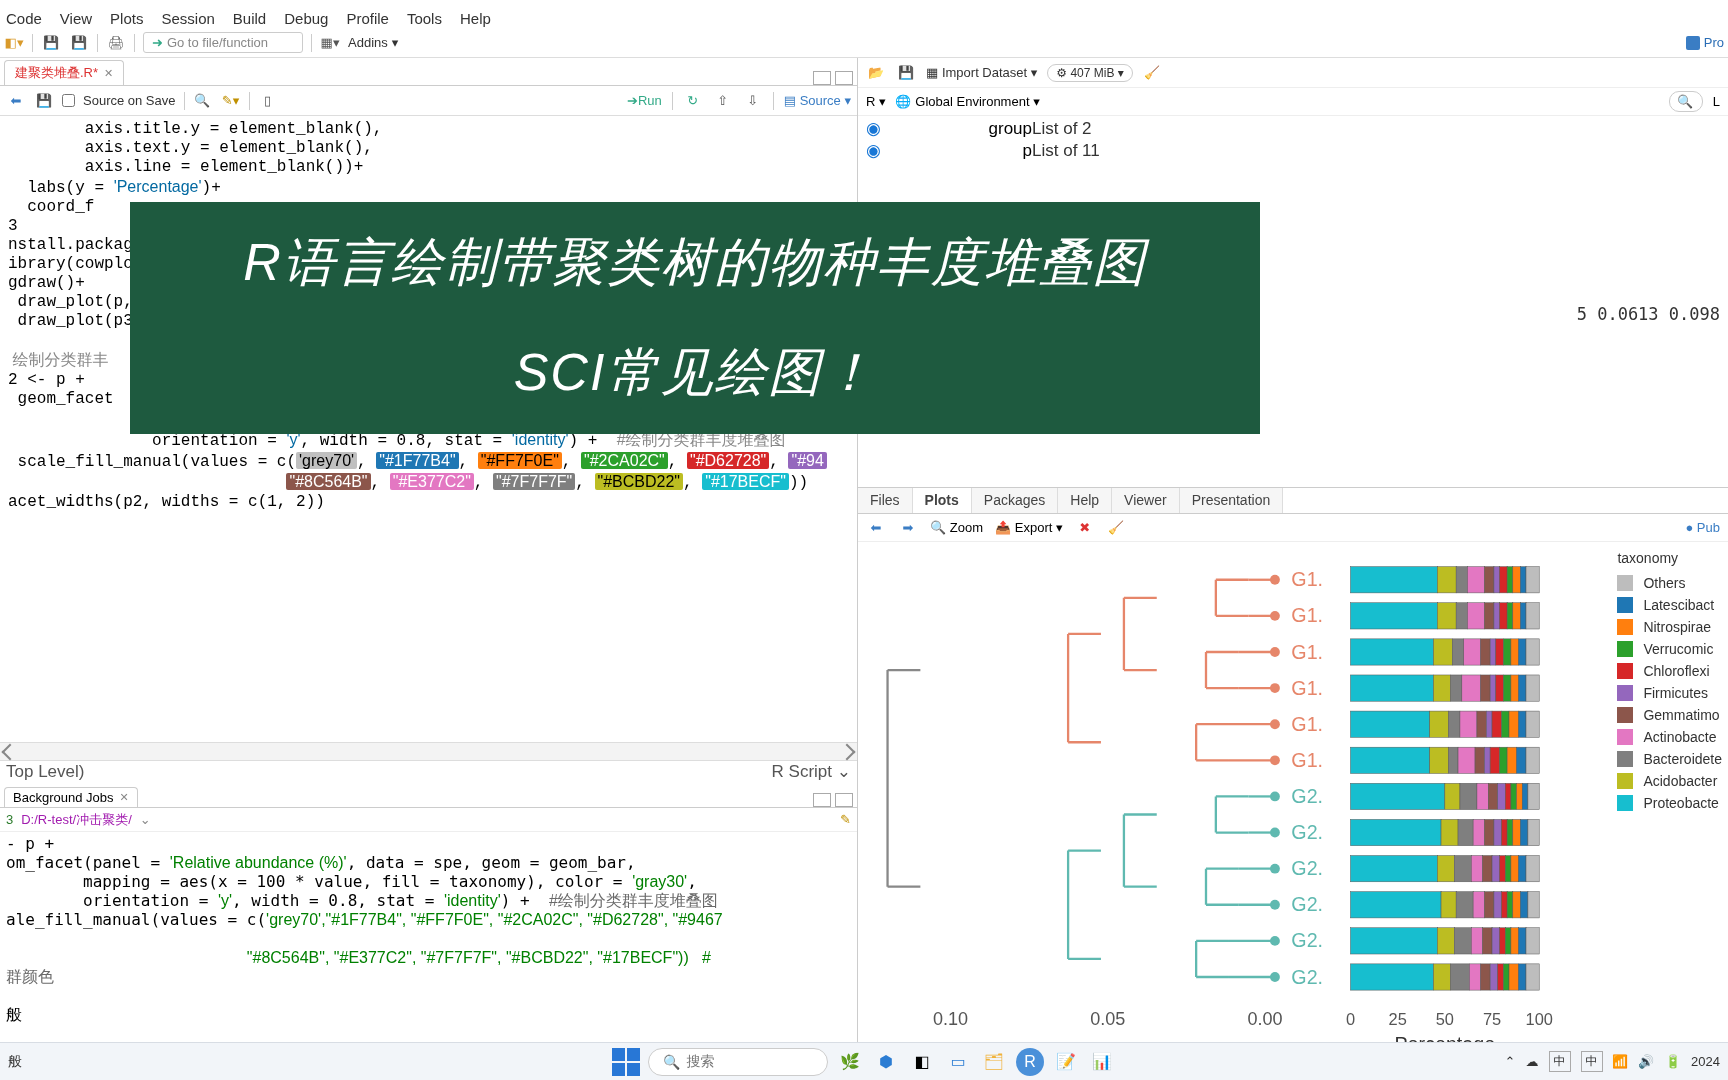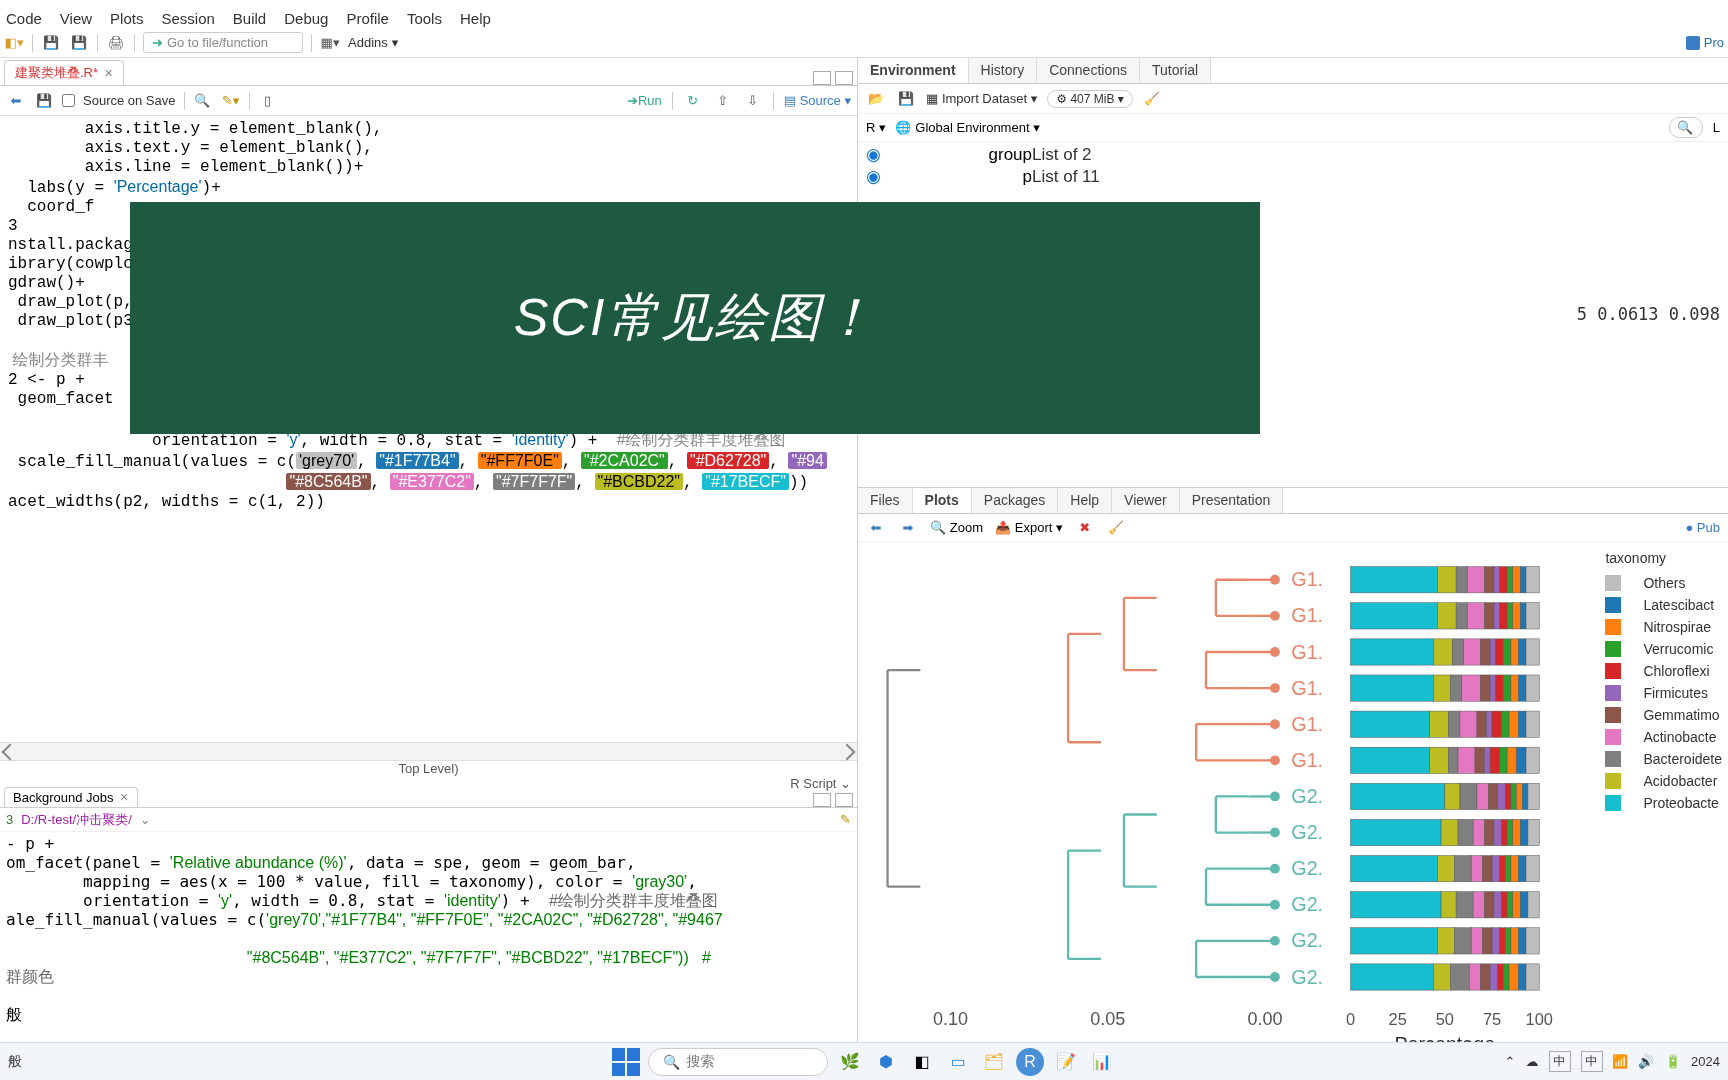--- a/index.html
+++ b/index.html
@@ -34,21 +34,21 @@
 .source-toolbar { height: 30px; display: flex; align-items: center; padding: 0 6px; gap: 8px; border-bottom: 1px solid #ddd; font-size: 13px; color: #333; }
 .source-toolbar .src-right { margin-left: auto; display: flex; align-items: center; gap: 10px; }
 
 .editor { flex: 1; overflow: hidden; font-family: Consolas, "Courier New", monospace; font-size: 16px; line-height: 19px; padding: 4px 8px; white-space: pre; color: #000; position: relative; }
 .editor .str { color: #0369a1; }
 .editor .cmt { color: #888; }
 .hl { padding: 0 3px; border-radius: 2px; color: #000; }
 .hscroll { height: 18px; background: #f3f3f3; border-top: 1px solid #ddd; position: relative; }
 .hscroll::after { content: ""; position: absolute; right: 4px; top: 3px; width: 10px; height: 10px; border-right: 2px solid #888; border-bottom: 2px solid #888; transform: rotate(-45deg); }
 .hscroll::before { content: ""; position: absolute; left: 4px; top: 3px; width: 10px; height: 10px; border-left: 2px solid #888; border-top: 2px solid #888; transform: rotate(-45deg); }
-.status-strip { height: 22px; border-top: 1px solid #ddd; display: flex; align-items: center; font-size: 13px; padding: 0 6px; color: #555; flex-direction: column; }
+.status-strip { height: 22px; border-top: 1px solid #ddd; display: flex; align-items: center; font-size: 17px; padding: 0 6px; color: #555; }
 .status-strip .right { margin-left: auto; }
 
 
 .bg-header { height: 26px; border-bottom: 1px solid #ccc; display: flex; align-items: flex-end; padding: 0 4px; }
 .bg-tab { background: #fff; border: 1px solid #ccc; border-bottom: none; padding: 2px 8px; font-size: 13px; display: flex; align-items: center; gap: 6px; border-radius: 4px 4px 0 0; }
 .bg-tab .close { color: #888; font-size: 11px; }
 .bg-tools { height: 24px; display: flex; align-items: center; gap: 8px; padding: 0 6px; font-size: 13px; color: #2b7b2b; border-bottom: 1px solid #eee; }
 .bg-tools .wand { margin-left: auto; color: #c09000; }
 .console { flex: 0 0 210px; font-family: Consolas, monospace; font-size: 16px; line-height: 19px; padding: 2px 6px; white-space: pre; overflow: hidden; }
 .console .str { color: #008000; }
@@ -73,21 +73,21 @@
 
 .plot-pane { flex: 1; display: flex; flex-direction: column; }
 .ptabs { height: 26px; display: flex; border-bottom: 1px solid #ccc; }
 .ptab { padding: 4px 12px; font-size: 14px; color: #444; border-right: 1px solid #ddd; background: #f6f6f6; }
 .ptab.active { background: #fff; font-weight: 600; }
 .plot-tools { height: 28px; display: flex; align-items: center; gap: 12px; padding: 0 8px; border-bottom: 1px solid #eee; font-size: 13px; }
 .plot-area { flex: 1; position: relative; background: #fff; }
 .plot-svg { width: 100%; height: 100%; }
 .legend { position: absolute; right: 6px; top: 8px; font-size: 14px; color: #333; }
 .legend .title { font-weight: 400; margin-bottom: 6px; }
-.legend .row { display: flex; align-items: center; gap: 22px; height: 22px; }
+.legend .row { display: flex; align-items: center; gap: 10px; height: 22px; }
 .legend .sw { width: 16px; height: 16px; }
 
 
 .banner { position: absolute; left: 130px; top: 202px; width: 1130px; height: 232px; background: #1e5a3f; color: #fff; display: flex; flex-direction: column; align-items: center; justify-content: center; font-family: "KaiTi","STKaiti",serif; }
 .banner .l1 { font-size: 52px; font-style: italic; margin-bottom: 40px; letter-spacing: 2px; }
 .banner .l2 { font-size: 52px; font-style: italic; letter-spacing: 2px; text-align: right; }
 
 
 .taskbar { position: absolute; bottom: 0; left: 0; right: 0; height: 38px; background: #f2f5f9; border-top: 1px solid #d8dde4; display: flex; align-items: center; padding: 0 8px; }
 .taskbar .statusword { font-size: 14px; color: #333; }
@@ -225,26 +225,20 @@
 
                          <span class="str">"#8C564B", "#E377C2", "#7F7F7F", "#BCBD22", "#17BECF"))   #</span>
 <span class="cn">群颜色</span>
 
 般</div>
     </div>
   </div>
 
   <div class="right-col">
     <div class="env-pane">
-      <div class="rtabs">
-        <div class="rtab active">Environment</div>
-        <div class="rtab">History</div>
-        <div class="rtab">Connections</div>
-        <div class="rtab">Tutorial</div>
-      </div>
       <div class="env-tools">
         <span class="tb-btn" style="color:#c9862a">📂</span>
         <span class="tb-btn" style="color:#3a7dc4">💾</span>
         <span>▦ <span>Import Dataset</span> ▾</span>
         <span class="pill">⚙ <span>407 MiB</span> ▾</span>
         <span class="tb-btn" style="color:#c09000">🧹</span>
       </div>
       <div class="env-tools2">
         <span><span>R</span> ▾</span>
         <span>🌐 <span>Global Environment</span> ▾</span>
@@ -521,20 +515,21 @@
               <span class="sw" style="background:#17BECF"></span>
               <span>Proteobacte</span>
             </div>
           </div>
       </div>
     </div>
   </div>
 </div>
 
 <div class="banner">
+  <div class="l1">R语言绘制带聚类树的物种丰度堆叠图</div>
   <div class="l2">SCI常见绘图！</div>
 </div>
 
 <div class="taskbar">
   <span class="statusword">般</span>
   <div class="center">
     <div class="start-btn">
         <div></div>
         <div></div>
         <div></div>

